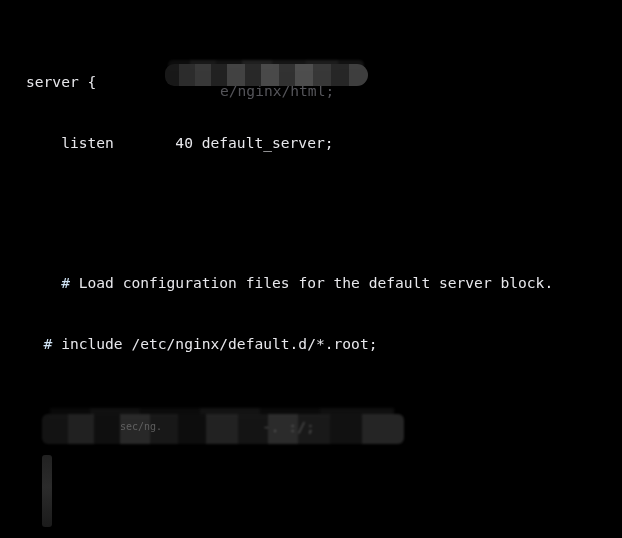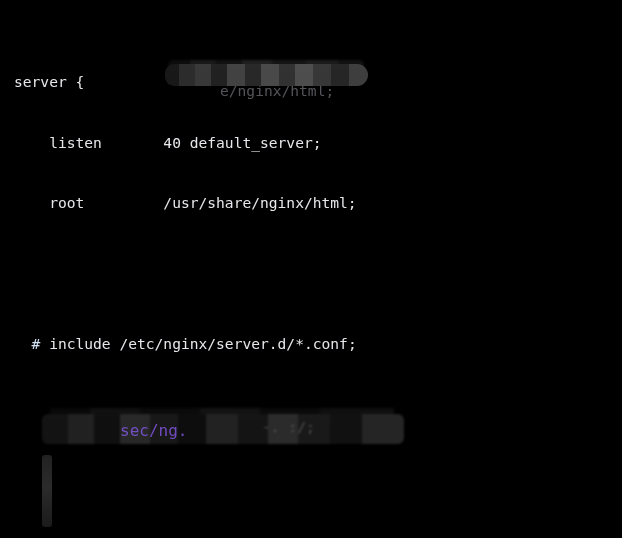--- a/index.html
+++ b/index.html
@@ -33,21 +33,21 @@
     font-size: 14.6px;
     line-height: 20.1px;
     color: #e8e8ec;
     letter-spacing: 0px;
     white-space: pre;
   }
 
   .line {
     height: 20.1px;
     white-space: pre;
-    padding-left: 14px;
+    padding-left: 26px;
   }
 
   .hash {
     color: #cfe2f3;
   }
 
   
   .redaction {
     position: absolute;
     pointer-events: none;
@@ -136,22 +136,22 @@
     filter: blur(1.6px);
     opacity: 0.85;
   }
 
   
   .ghost-text {
     position: absolute;
     left: 120px;
     top: 421px;
     font-family: "DejaVu Sans Mono", "Liberation Mono", monospace;
-    font-size: 16px;
-    color: #8b5cf6;
+    font-size: 10px;
+    color: #737373;
     white-space: pre;
     filter: blur(0.7px);
     opacity: 0.75;
     pointer-events: none;
   }
 
   .ghost-text-2 {
     position: absolute;
     left: 262px;
     top: 418px;
@@ -192,24 +192,24 @@
 </style>
 </head>
 <body>
 
 <div id="screen">
 
   <div id="code">
 
     <div class="line">server {</div>
     <div class="line">    listen       40 default_server;</div>
-    <div class="line">    root         /usr/share/nginx/html;</div>
     <div class="line"></div>
 
-    <div class="line"><span class="hash">&nbsp;&nbsp;#</span><span> include /etc/nginx/server.d/*.conf;</span></div>
+    <div class="line"><span class="hash">&nbsp;&nbsp;&nbsp;&nbsp;#</span><span> Load configuration files for the default server block.</span></div>
+    <div class="line"><span class="hash">&nbsp;&nbsp;#</span><span> include /etc/nginx/default.d/*.root;</span></div>
 
     
 
     
     
 
     
 
     
     

